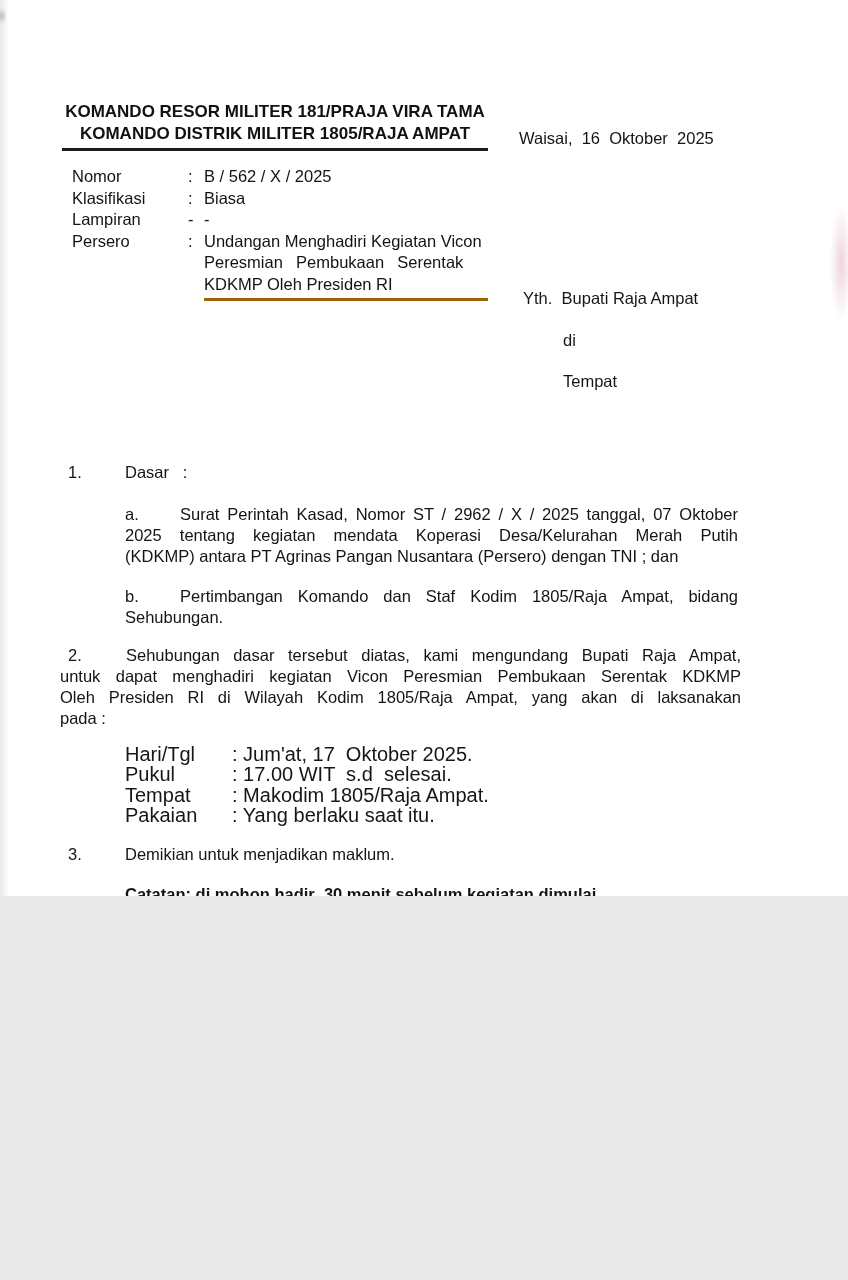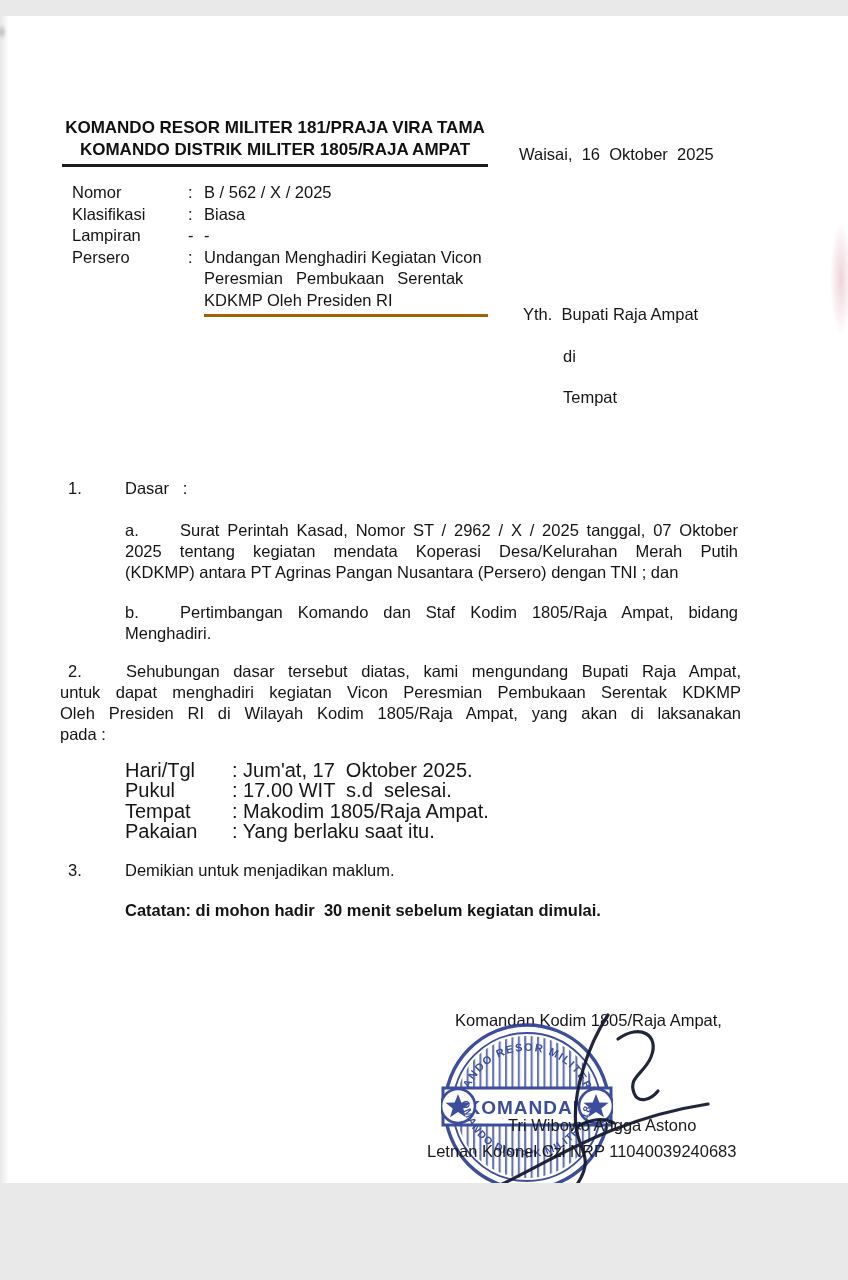--- a/index.html
+++ b/index.html
@@ -1,18 +1,18 @@
 <!DOCTYPE html>
 <html style="--stamp-color: #2b3e93; --ink-color: #151b34;"><head>
 <meta charset="utf-8">
 <style>
   html,body{margin:0;padding:0;}
   body{background:#e9e9e9;font-family:"Liberation Sans",sans-serif;}
   .page{
-    position:relative;width:848px;height:1167px;margin:16px auto;
+    position:relative;width:848px;height:896px;margin:0 auto;
     background:#fff;color:#161616;overflow:hidden;
     font-family:"Liberation Sans",sans-serif;
   }
   .abs{position:absolute;}
   .pre{white-space:pre;}
 
   
   .letterhead{left:62px;top:101px;width:426px;text-align:center;}
   .letterhead .lh-line{font-size:17px;font-weight:700;line-height:22px;color:#111;}
   .lh-rule{width:100%;height:3px;background:#1c1c1c;margin-top:3px;}
@@ -129,21 +129,21 @@
   <div class="abs para" style="left:125px;top:504px;width:613px;">
     <span class="marker">a.</span>
     <div class="jl indent1">Surat Perintah Kasad, Nomor ST / 2962 / X / 2025 tanggal, 07 Oktober</div>
     <div class="jl">2025 tentang kegiatan mendata Koperasi Desa/Kelurahan Merah Putih</div>
     <div>(KDKMP) antara PT Agrinas Pangan Nusantara (Persero) dengan TNI ; dan</div>
   </div>
 
   <div class="abs para" style="left:125px;top:586px;width:613px;">
     <span class="marker">b.</span>
     <div class="jl indent1">Pertimbangan Komando dan Staf Kodim 1805/Raja Ampat, bidang</div>
-    <div>Menghadiri.</div>
+    <div>Sehubungan.</div>
   </div>
 
   <div class="abs para" style="left:60px;top:645px;width:681px;">
     <span class="marker" style="left:8px;">2.</span>
     <div class="jl indent2">Sehubungan dasar tersebut diatas, kami mengundang Bupati Raja Ampat,</div>
     <div class="jl">untuk dapat menghadiri kegiatan Vicon Peresmian Pembukaan Serentak KDKMP</div>
     <div class="jl">Oleh Presiden RI di Wilayah Kodim 1805/Raja Ampat, yang akan di laksanakan</div>
     <div>pada :</div>
   </div>
 

